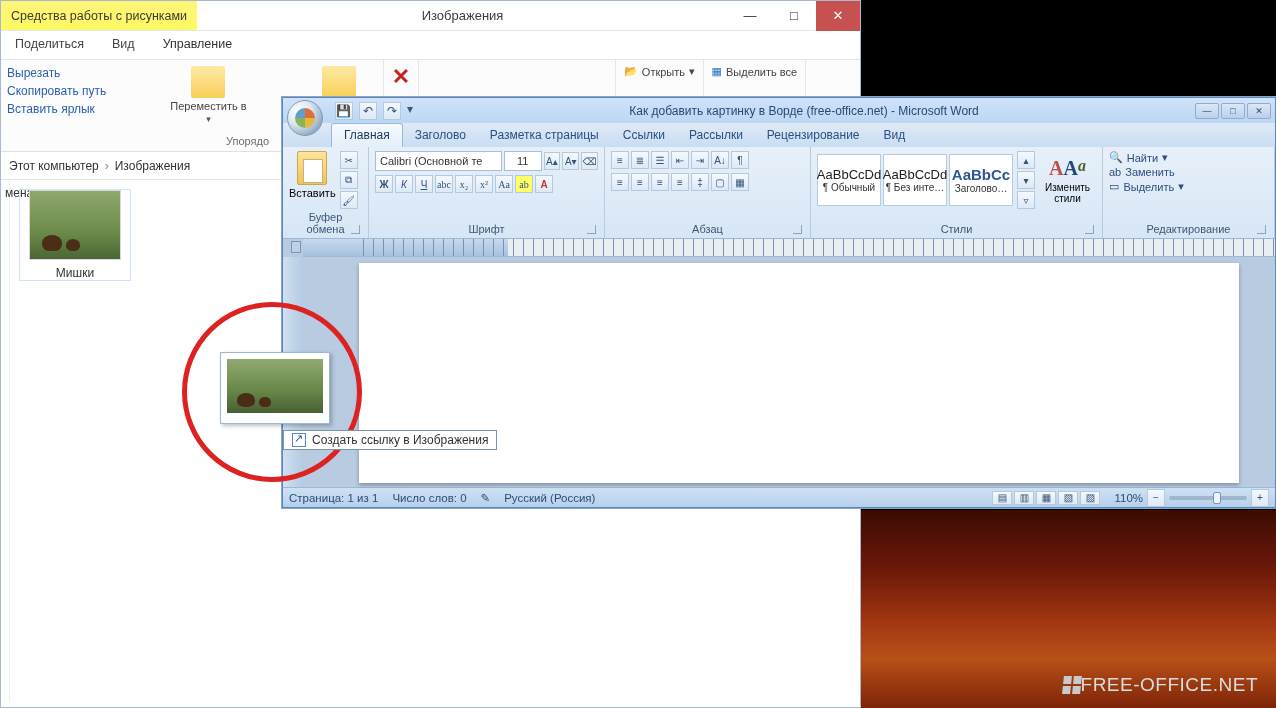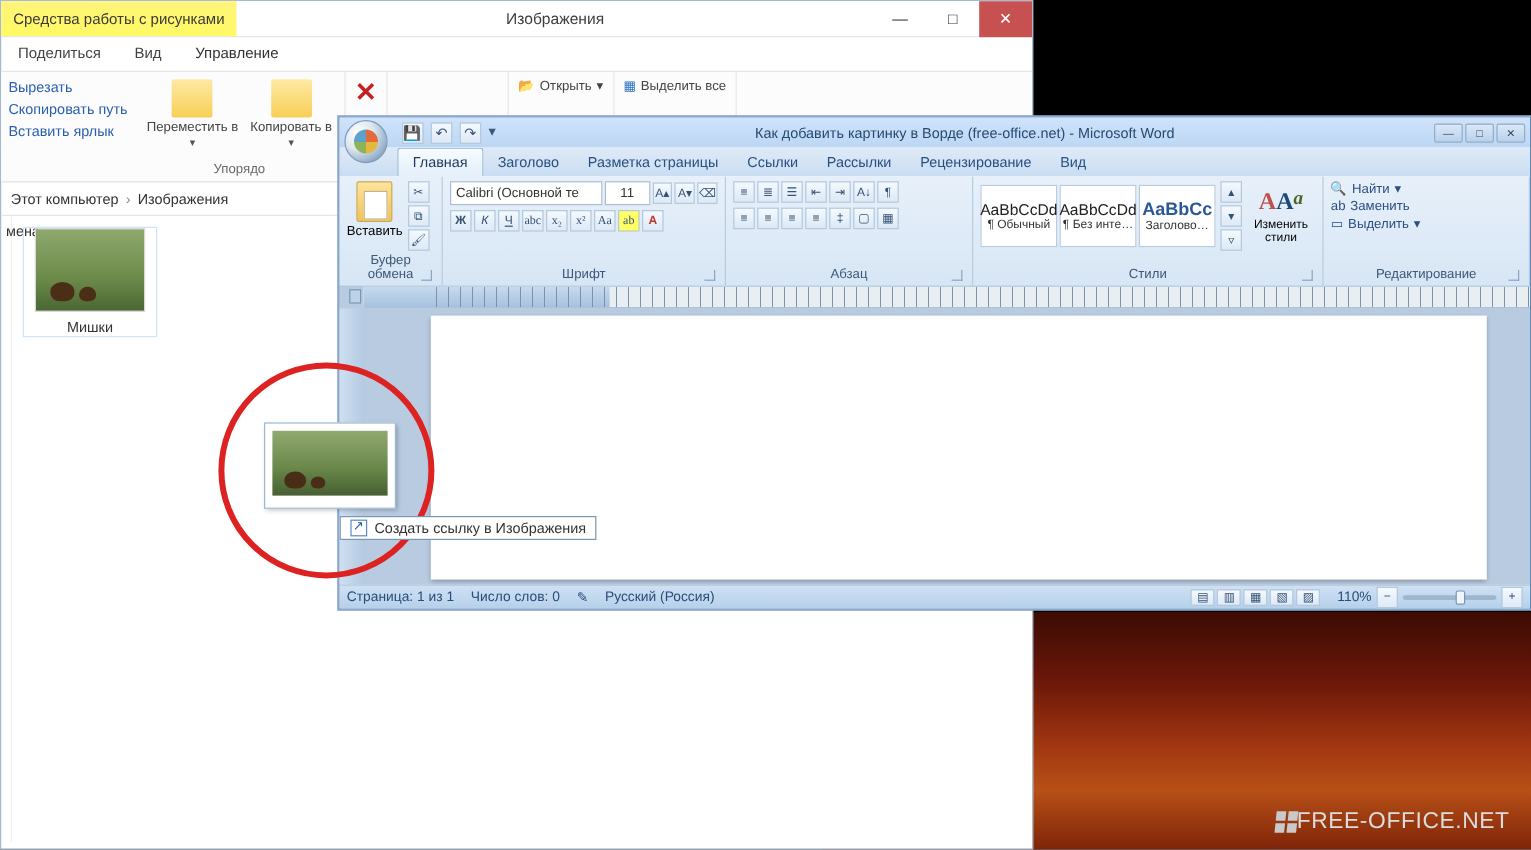--- a/index.html
+++ b/index.html
@@ -27,21 +27,21 @@
   .exp-wbtns .close { background:#c75050; color:#fff; }
 
   .exp-menubar { display:flex; font-size:12.5px; color:#444; border-bottom:1px solid #e6e6e6;}
   .exp-menubar div { padding:6px 14px 8px; }
   .exp-menubar .manage { color:#333; }
 
   .exp-ribbon { height: 92px; display:flex; border-bottom:1px solid #e0e0e0; background:#fcfcfc; font-size:11px; color:#444; overflow:hidden;}
   .rib-group { border-right:1px solid #e6e6e6; padding:4px 8px 0; display:flex; flex-direction:column; align-items:center; justify-content:space-between;}
   .rib-group .label { font-size:11px; color:#6a6a6a; padding:2px 0 4px; width:100%; text-align:center;}
   .rib-actions { display:flex; gap:6px; }
-  .big-btn { display:flex; flex-direction:column; align-items:center; gap:2px; padding:2px 2px; font-size:11px;}
+  .big-btn { display:flex; flex-direction:column; align-items:center; gap:2px; padding:2px 2px; font-size:11px;margin-left:48px;}
   .big-btn .ficon { width:34px; height:32px; background:linear-gradient(#ffeaa5,#f7cf56); border-radius:2px; position:relative;}
   .big-btn .arrow { font-size:9px; color:#555;}
   .small-item { display:flex; align-items:center; gap:4px; font-size:11px; padding:1px 0;}
   .smallcol { display:flex; flex-direction:column; gap:2px;}
   .xicon { color:#c62020; font-size:22px; font-weight:bold;}
 
   .exp-breadcrumb { height:28px; border-bottom:1px solid #e6e6e6; display:flex; align-items:center; font-size:12px; color:#333; padding:0 8px; gap:6px;}
   .exp-breadcrumb .arr{color:#888;}
   .exp-body { display:flex; height:calc(100% - 30px - 34px - 92px - 28px);}
   .exp-side { width:2px; border-right:1px solid #f0f0f0; padding:6px 4px; font-size:12px; color:#333;}

